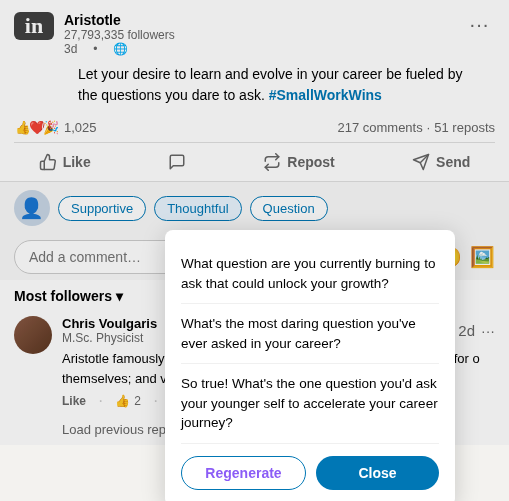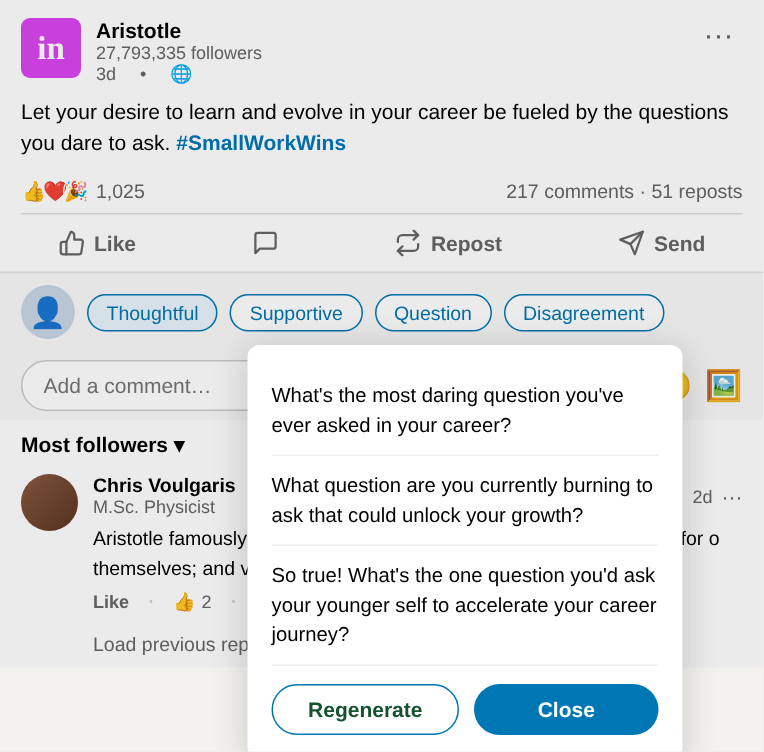--- a/index.html
+++ b/index.html
@@ -21,22 +21,22 @@
       padding: 12px 14px 8px;
       justify-content: space-between;
     }
     .header-left {
       display: flex;
       align-items: flex-start;
       gap: 10px;
     }
     .linkedin-logo {
       width: 40px;
-      height: 40px;
-      background: #d946ef;
+      height: 28px;
+      background: #404040;
       border-radius: 6px;
       display: flex;
       align-items: center;
       justify-content: center;
       color: white;
       font-weight: 900;
       font-size: 22px;
       font-family: Georgia, serif;
       flex-shrink: 0;
     }
@@ -59,24 +59,25 @@
     .more-btn {
       background: none;
       border: none;
       cursor: pointer;
       font-size: 20px;
       color: #666;
       line-height: 1;
       padding: 2px 6px;
     }
     .post-content {
-      padding: 0 14px 8px;
+      padding: 0 30px 8px;
       font-size: 14px;
       color: #000;
       line-height: 1.5;
+      margin-left: 48px;
     }
     .hashtag { color: #0077b5; font-weight: 600; }
     .reactions-bar {
       display: flex;
       align-items: center;
       justify-content: space-between;
       padding: 4px 14px 6px;
       font-size: 13px;
       color: #666;
     }
@@ -246,21 +247,21 @@
       font-size: 12px;
       color: #666;
     }
     .comment-text {
       font-size: 13px;
       color: #000;
       margin-top: 4px;
       line-height: 1.5;
     }
     .comment-time {
-      font-size: 12px;
+      font-size: 15px;
       color: #666;
     }
     .comment-more {
       font-size: 14px;
       color: #666;
       cursor: pointer;
     }
     .comment-actions {
       display: flex;
       gap: 12px;
@@ -319,21 +320,21 @@
     }
     .modal-buttons {
       display: flex;
       gap: 10px;
       margin-top: 12px;
     }
     .modal-btn-outline {
       flex: 1;
       border: 1.5px solid #0077b5;
       background: #fff;
-      color: #14532d;
+      color: #8b5cf6;
       border-radius: 20px;
       padding: 8px 0;
       font-size: 14px;
       font-weight: 600;
       cursor: pointer;
     }
     .modal-btn-fill {
       flex: 1;
       border: none;
       background: #0077b5;
@@ -427,24 +428,23 @@
       <span>Send</span>
     </button>
   </div>
 
   <div class="divider2"></div>
 
   <div class="reaction-pills-section">
     <div class="avatar-comment">
       <span class="person-icon">👤</span>
     </div>
+    <button class="pill">Supportive</button>
     <button class="pill active">Thoughtful</button>
-    <button class="pill">Supportive</button>
     <button class="pill">Question</button>
-    <button class="pill">Disagreement</button>
   </div>
 
   <div class="comment-input-row">
     <input class="comment-input" type="text" placeholder="Add a comment…" style="">
     <div class="comment-icons">
       <button class="icon-btn">🙂</button>
       <button class="icon-btn">🖼️</button>
     </div>
   </div>
 
@@ -483,21 +483,21 @@
         <button class="comment-action-btn">Reply</button>
       </div>
     </div>
   </div>
 
   <div class="load-replies">Load previous replies</div>
 
   <div class="modal-overlay"></div>
 
   <div class="modal">
+    <div class="modal-item">What question are you currently burning to ask that could unlock your growth?</div>
     <div class="modal-item">What's the most daring question you've ever asked in your career?</div>
-    <div class="modal-item">What question are you currently burning to ask that could unlock your growth?</div>
     <div class="modal-item">So true! What's the one question you'd ask your younger self to accelerate your career journey?</div>
     <div class="modal-buttons">
       <button class="modal-btn-outline">Regenerate</button>
       <button class="modal-btn-fill">Close</button>
     </div>
   </div>
 </div>
 
 </body></html>

